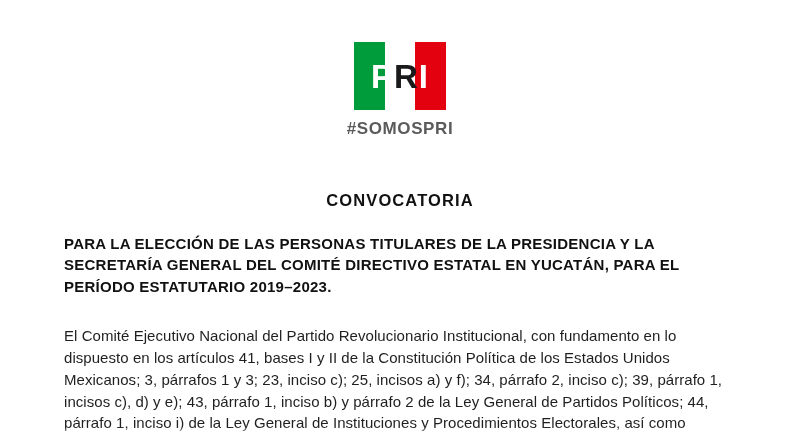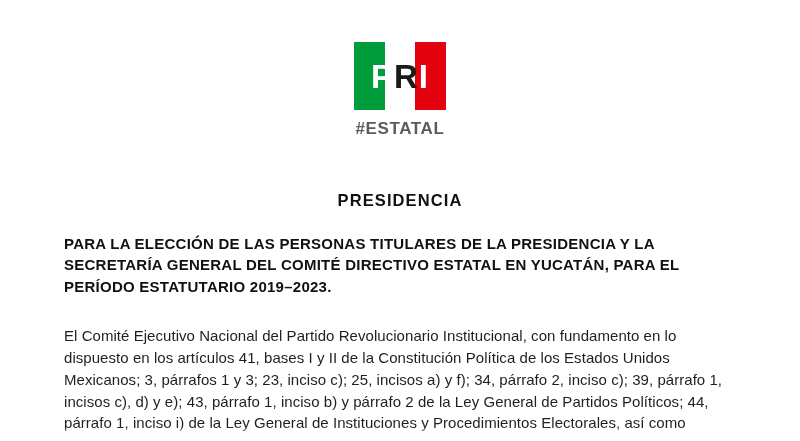--- a/index.html
+++ b/index.html
@@ -123,23 +123,23 @@
     <div class="pri-logo">
       <div class="band green"></div>
       <div class="band white"></div>
       <div class="band red"></div>
       <div class="letters">
         <span class="l1">P</span>
         <span class="l2">R</span>
         <span class="l3">I</span>
       </div>
     </div>
-    <div class="hashtag">#ESTATAL</div>
+    <div class="hashtag">#SOMOSPRI</div>
   </div>
 
   <div class="doc">
-    <div class="doc-title">PRESIDENCIA</div>
+    <div class="doc-title">CONVOCATORIA</div>
     <div class="doc-subtitle">PARA LA ELECCIÓN DE LAS PERSONAS TITULARES DE LA PRESIDENCIA Y LA SECRETARÍA GENERAL DEL COMITÉ DIRECTIVO ESTATAL EN YUCATÁN, PARA EL PERÍODO ESTATUTARIO 2019–2023.</div>
     <div class="doc-paragraph">El Comité Ejecutivo Nacional del Partido Revolucionario Institucional, con fundamento en lo dispuesto en los artículos 41, bases I y II de la Constitución Política de los Estados Unidos Mexicanos; 3, párrafos 1 y 3; 23, inciso c); 25, incisos a) y f); 34, párrafo 2, inciso c); 39, párrafo 1, incisos c), d) y e); 43, párrafo 1, inciso b) y párrafo 2 de la Ley General de Partidos Políticos; 44, párrafo 1, inciso i) de la Ley General de Instituciones y Procedimientos Electorales, así como</div>
   </div>
 
   <div class="clip-mask"></div>
 </div>
 
 </body></html>

